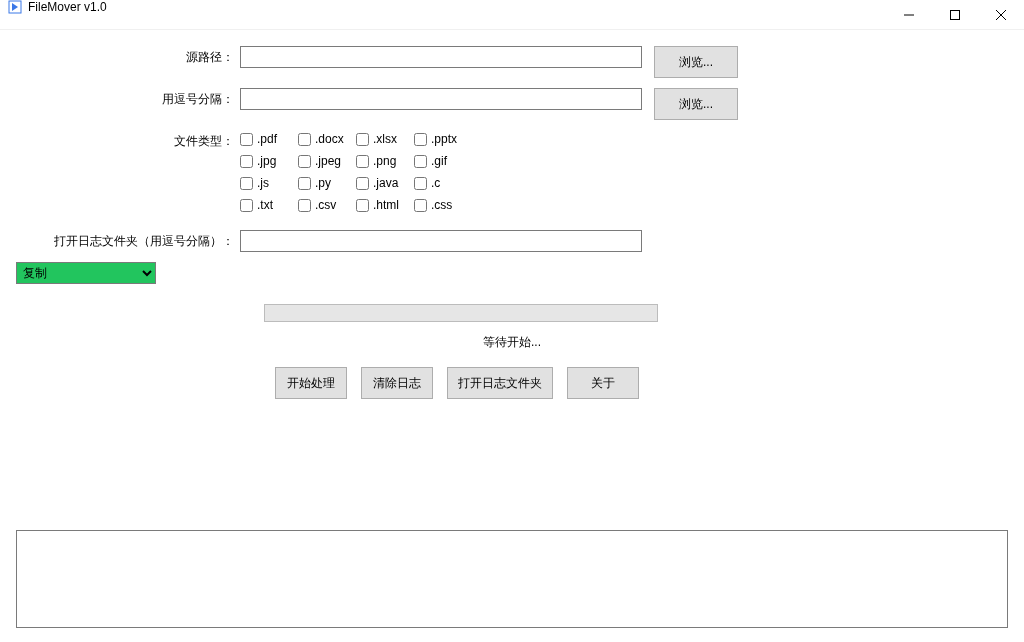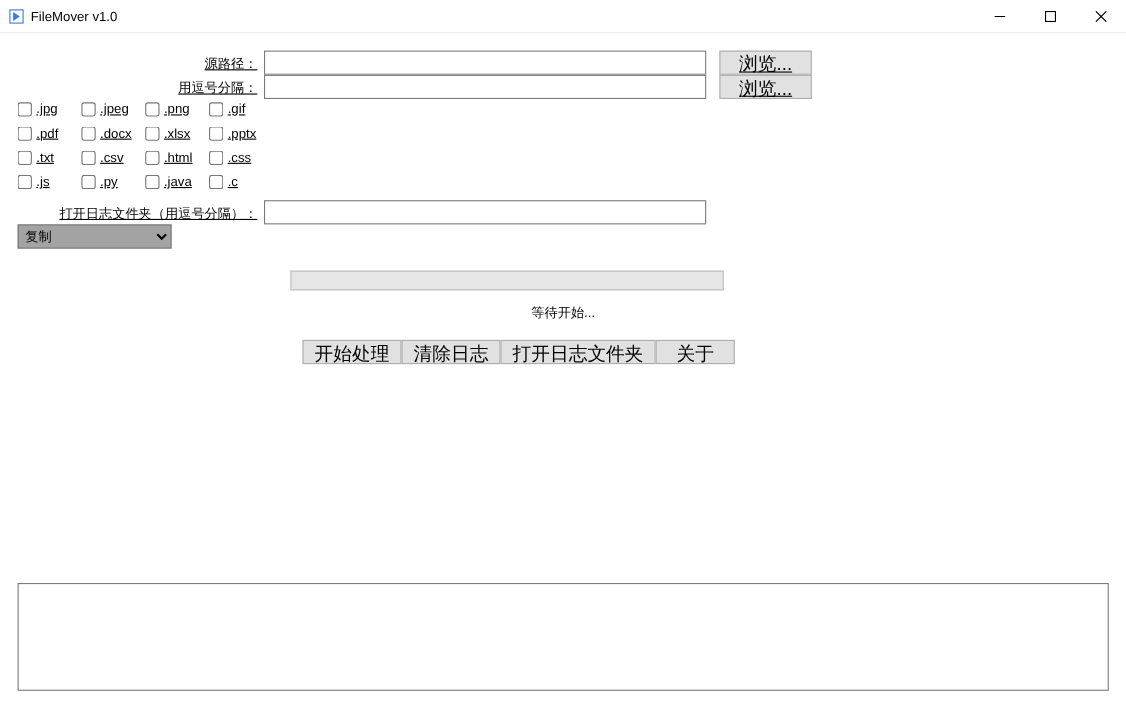--- a/index.html
+++ b/index.html
@@ -3,63 +3,63 @@
 <meta charset="utf-8">
 <style>
   * { box-sizing: border-box; }
   html, body { margin: 0; padding: 0; font-family: "Microsoft YaHei", "Segoe UI", Tahoma, sans-serif; font-size: 12px; }
   body { background: #fff; width: 1024px; height: 642px; overflow: hidden; }
 
   
   .titlebar {
     height: 30px;
     display: flex;
-    align-items: center;
+    align-items: flex-start;
     justify-content: space-between;
     padding-left: 8px;
     background: #fff;
     border-bottom: 1px solid #f0f0f0;
   }
   .titlebar-left { display: flex; align-items: center; gap: 6px; }
   .app-icon { width: 14px; height: 14px; display: inline-block; }
   .title { color: #000; font-size: 12px; }
   .window-controls { display: flex; height: 100%; }
   .win-btn {
     width: 46px; height: 30px;
     display: flex; align-items: center; justify-content: center;
     color: #000;
     cursor: default;
   }
 
   
   .content { padding: 16px 16px 0 16px; }
 
-  .row { display: flex; align-items: center; margin-bottom: 0; text-decoration: underline; }
+  .row { display: flex; align-items: flex-start; margin-bottom: 10px; }
   .label-col {
     width: 224px;
     text-align: right;
     padding-right: 6px;
     padding-top: 3px;
     color: #000;
   }
   .field-col { flex: 0 0 auto; }
 
   input.text {
     width: 402px; height: 22px;
     border: 1px solid #7a7a7a;
     padding: 1px 4px;
     font-family: inherit; font-size: 12px;
     background: #fff;
   }
 
   button.btn {
-    height: 22px;
+    height: 32px;
     border: 1px solid #adadad;
     background: #e1e1e1;
-    font-family: inherit; font-size: 17px;
+    font-family: inherit; font-size: 12px;
     padding: 0 14px;
     cursor: default;
   }
 
   .browse-btn { width: 84px; margin-left: 12px; }
 
   
   .check-grid { padding-top: 2px; }
   .check-row { display: flex; margin-bottom: 8px; }
   .check-cell {
@@ -75,37 +75,37 @@
   .check-cell label { color: #000; }
 
   
   .hint { color: #333; font-size: 11px; margin-top: 4px; }
 
   
   select.combo {
     width: 140px; height: 22px;
     border: 1px solid #7a7a7a;
     font-family: inherit; font-size: 12px;
-    background: #a3a3a3;
+    background: #22c55e;
     padding-left: 2px;
   }
 
   
   .progress-wrap { margin: 20px 0 10px 248px; }
   .progress {
     width: 394px; height: 18px;
     border: 1px solid #bcbcbc;
     background: #e6e6e6;
   }
 
   
   .status-row { text-align: center; margin: 12px 0 16px 0; color: #000; }
 
   
-  .actions-row { display: flex; margin-left: 259px; margin-bottom: 36px; }
+  .actions-row { display: flex; gap: 14px; margin-left: 259px; margin-bottom: 36px; }
   .actions-row button { min-width: 72px; padding: 0 10px; }
 
   
   .log {
     position: absolute;
     left: 16px; right: 16px;
     top: 530px;
     height: 98px;
     border: 1px solid #7a7a7a;
     background: #fff;
@@ -160,92 +160,93 @@
 
   <div class="row">
     <div class="label-col">用逗号分隔：</div>
     <div class="field-col">
       <input class="text" type="text" value="" style="">
     </div>
     <button class="btn browse-btn">浏览...</button>
   </div>
 
   <div class="row">
+    <div class="label-col">文件类型：</div>
     <div class="field-col check-grid" id="check-grid">
 
     <div class="check-row">
           <span class="check-cell">
             <input type="checkbox" style="">
+            <label>.pdf</label>
+          </span>
+          <span class="check-cell">
+            <input type="checkbox" style="">
+            <label>.docx</label>
+          </span>
+          <span class="check-cell">
+            <input type="checkbox" style="">
+            <label>.xlsx</label>
+          </span>
+          <span class="check-cell">
+            <input type="checkbox" style="">
+            <label>.pptx</label>
+          </span>
+        </div>
+        <div class="check-row">
+          <span class="check-cell">
+            <input type="checkbox" style="">
             <label>.jpg</label>
           </span>
           <span class="check-cell">
             <input type="checkbox" style="">
             <label>.jpeg</label>
           </span>
           <span class="check-cell">
             <input type="checkbox" style="">
             <label>.png</label>
           </span>
           <span class="check-cell">
             <input type="checkbox" style="">
             <label>.gif</label>
           </span>
         </div>
         <div class="check-row">
           <span class="check-cell">
             <input type="checkbox" style="">
-            <label>.pdf</label>
-          </span>
-          <span class="check-cell">
-            <input type="checkbox" style="">
-            <label>.docx</label>
-          </span>
-          <span class="check-cell">
-            <input type="checkbox" style="">
-            <label>.xlsx</label>
-          </span>
-          <span class="check-cell">
-            <input type="checkbox" style="">
-            <label>.pptx</label>
+            <label>.js</label>
+          </span>
+          <span class="check-cell">
+            <input type="checkbox" style="">
+            <label>.py</label>
+          </span>
+          <span class="check-cell">
+            <input type="checkbox" style="">
+            <label>.java</label>
+          </span>
+          <span class="check-cell">
+            <input type="checkbox" style="">
+            <label>.c</label>
           </span>
         </div>
         <div class="check-row">
           <span class="check-cell">
             <input type="checkbox" style="">
             <label>.txt</label>
           </span>
           <span class="check-cell">
             <input type="checkbox" style="">
             <label>.csv</label>
           </span>
           <span class="check-cell">
             <input type="checkbox" style="">
             <label>.html</label>
           </span>
           <span class="check-cell">
             <input type="checkbox" style="">
             <label>.css</label>
-          </span>
-        </div>
-        <div class="check-row">
-          <span class="check-cell">
-            <input type="checkbox" style="">
-            <label>.js</label>
-          </span>
-          <span class="check-cell">
-            <input type="checkbox" style="">
-            <label>.py</label>
-          </span>
-          <span class="check-cell">
-            <input type="checkbox" style="">
-            <label>.java</label>
-          </span>
-          <span class="check-cell">
-            <input type="checkbox" style="">
-            <label>.c</label>
           </span>
         </div>
       </div>
   </div>
 
   <div class="row" style="margin-top:2px;">
     <div class="label-col">打开日志文件夹（用逗号分隔）：</div>
     <div class="field-col">
       <input class="text" type="text" value="" style="">
     </div>

